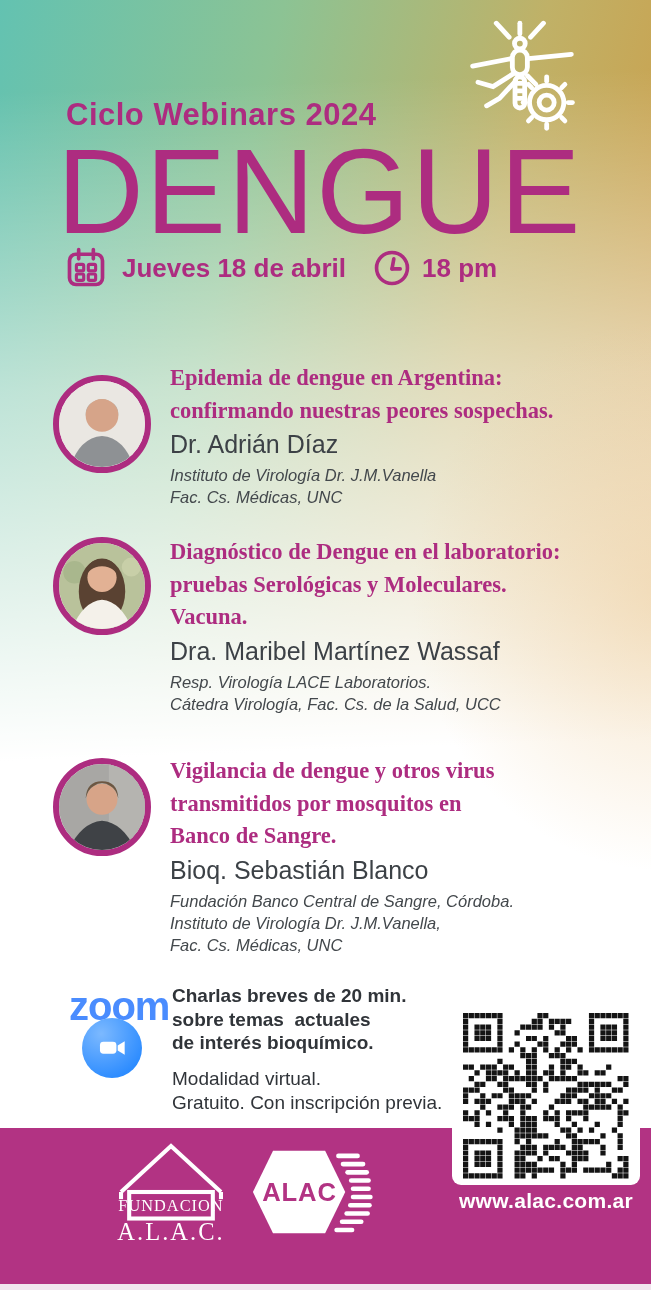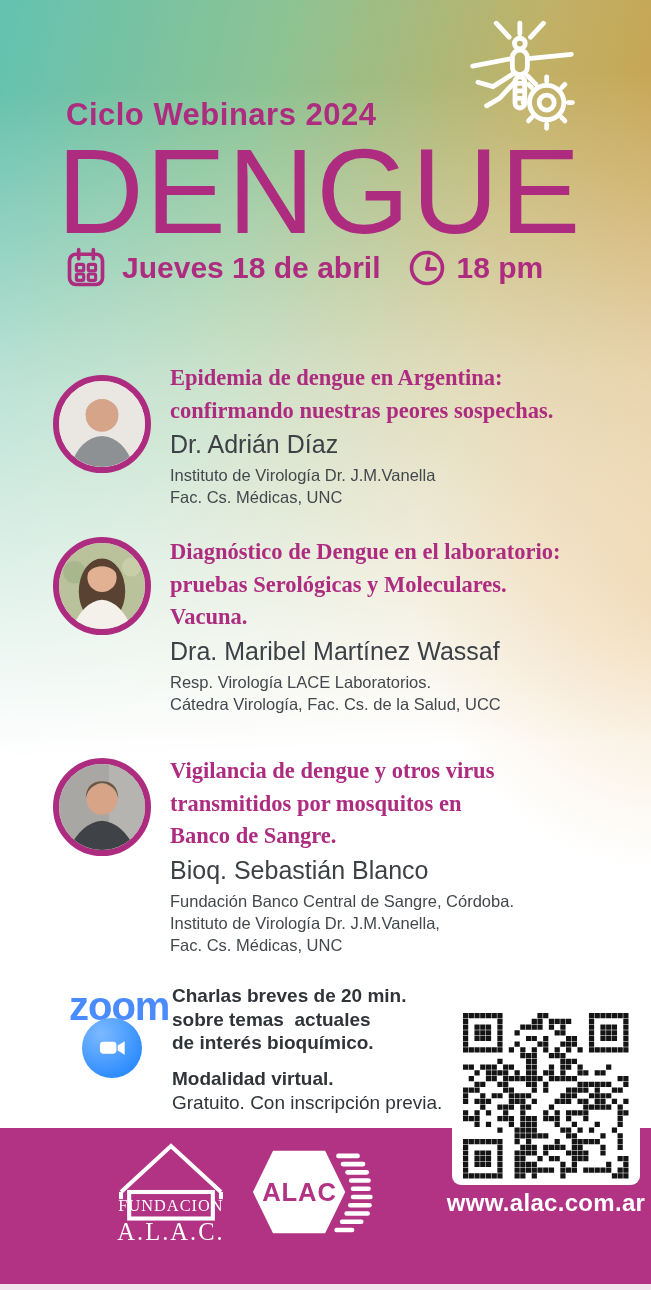--- a/index.html
+++ b/index.html
@@ -12,47 +12,47 @@
     font-family:"Liberation Sans",sans-serif;
     background:
       radial-gradient(55% 30% at 103% 46%, rgba(238,205,154,.55), rgba(238,205,154,0) 72%),
       linear-gradient(178deg, rgba(255,255,255,0) 7%, rgba(255,255,255,.55) 30%, #ffffff 58%),
       linear-gradient(103deg, #63C2B1 0%, #8CC394 30%, #C0B167 58%, #CF9B44 84%, #CB9642 100%);
   }
   
   .mosquito{position:absolute;left:468px;top:20px;width:108px;height:118px;}
   .series{position:absolute;left:66px;top:97px;font-size:31px;font-weight:800;letter-spacing:.5px;color:var(--magenta);}
   .main{position:absolute;left:57px;top:131px;font-size:120px;line-height:1;font-weight:400;letter-spacing:2px;color:var(--magenta);}
-  .daterow{position:absolute;left:64px;top:246px;display:flex;align-items:center;color:var(--magenta);font-weight:700;font-size:30px;justify-content:space-between;}
+  .daterow{position:absolute;left:64px;top:246px;display:flex;align-items:center;color:var(--magenta);font-weight:700;font-size:26px;justify-content:space-between;}
   .daterow .txt{margin-left:14px;}
   .clock{margin-left:26px;display:flex;}
   .timetxt{margin-left:10px;}
   
   .talk{position:absolute;left:0;width:651px;}
   .t1{top:362px}.t2{top:536px}.t3{top:755px}
   .avatar{position:absolute;left:53px;width:86px;height:86px;border:6px solid var(--magenta);border-radius:50%;overflow:hidden;background:#eee;}
   .t1 .avatar{top:13px}.t2 .avatar{top:1px}.t3 .avatar{top:3px}
   .avatar svg{display:block;width:100%;height:100%;}
   .tx{margin-left:170px;width:470px;}
   .title-line{color:var(--magenta);font-weight:800;font-size:22.5px;line-height:32.5px;font-family:Liberation Serif, serif;}
   .name{font-size:25px;color:var(--dark);margin-top:3px;}
   .affil{font-size:16.5px;line-height:22px;color:var(--gray);}
-  .affil-wrap{margin-top:5px;}
+  .affil-wrap{margin-top:5px;font-style:italic;}
   
   .zoom-word{position:absolute;left:69px;top:984px;font-size:40px;font-weight:700;letter-spacing:-1px;color:var(--zoom-blue);}
   .zoom-cam{position:absolute;left:82px;top:1018px;width:60px;height:60px;border-radius:50%;
     background:radial-gradient(circle at 32% 26%, #7CB9FF, #2D8CFF 76%);
     display:flex;align-items:center;justify-content:center;}
   .infoblock{position:absolute;left:172px;top:984px;color:#303439;}
   .desc{font-size:19px;font-weight:700;line-height:23.5px;white-space:pre;}
-  .modality{margin-top:13px;font-size:19px;font-weight:700;}
+  .modality{margin-top:13px;font-size:19px;font-weight:400;}
   .registration{font-size:19px;margin-top:2px;}
   
   .qr-card{position:absolute;left:452px;top:1006px;width:188px;height:179px;background:#fff;border-radius:9px;display:flex;align-items:center;justify-content:center;z-index:3;}
-  .website{position:absolute;left:446px;top:1189px;width:200px;text-align:center;color:#fff;font-weight:700;font-size:24px;letter-spacing:.3px;z-index:3;}
+  .website{position:absolute;left:446px;top:1189px;width:200px;text-align:center;color:#fff;font-weight:700;font-size:21px;letter-spacing:.3px;z-index:3;}
   .band{position:absolute;left:0;top:1128px;width:651px;height:180px;background:var(--band);}
   .bottom-strip{position:absolute;left:0;top:1284px;width:651px;height:6px;background:#F2E6EF;}
   .logo-fundacion{position:absolute;left:114px;top:13px;width:114px;height:102px;}
   .logo-alac{position:absolute;left:252px;top:13px;width:128px;height:102px;}
 </style>
 </head>
 <body>
 
 <div class="poster">
 

